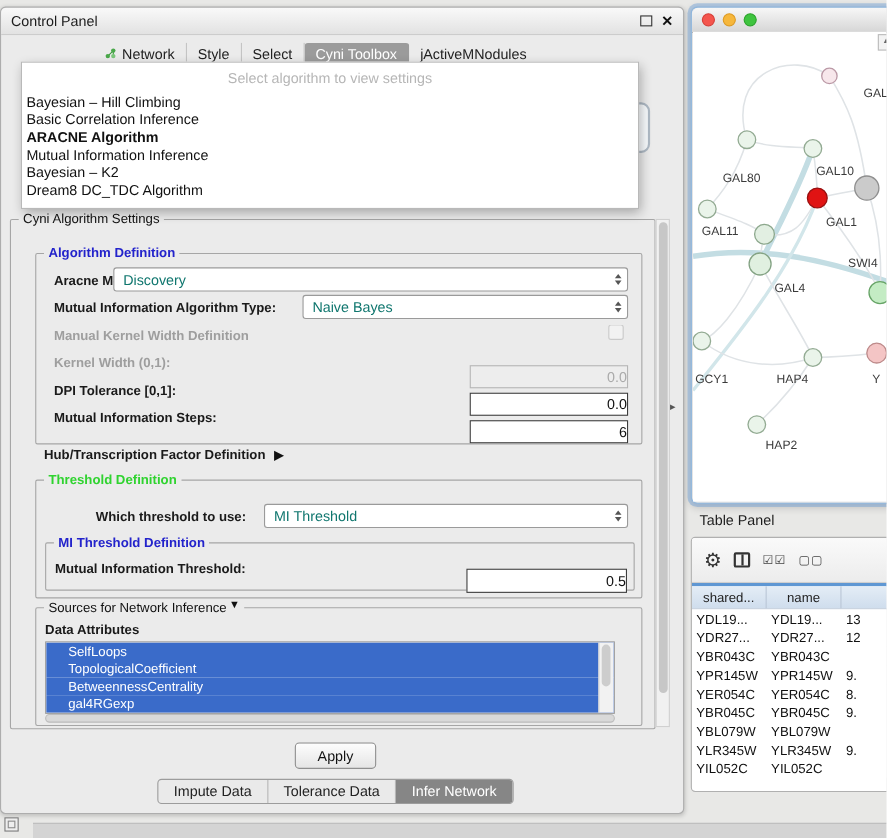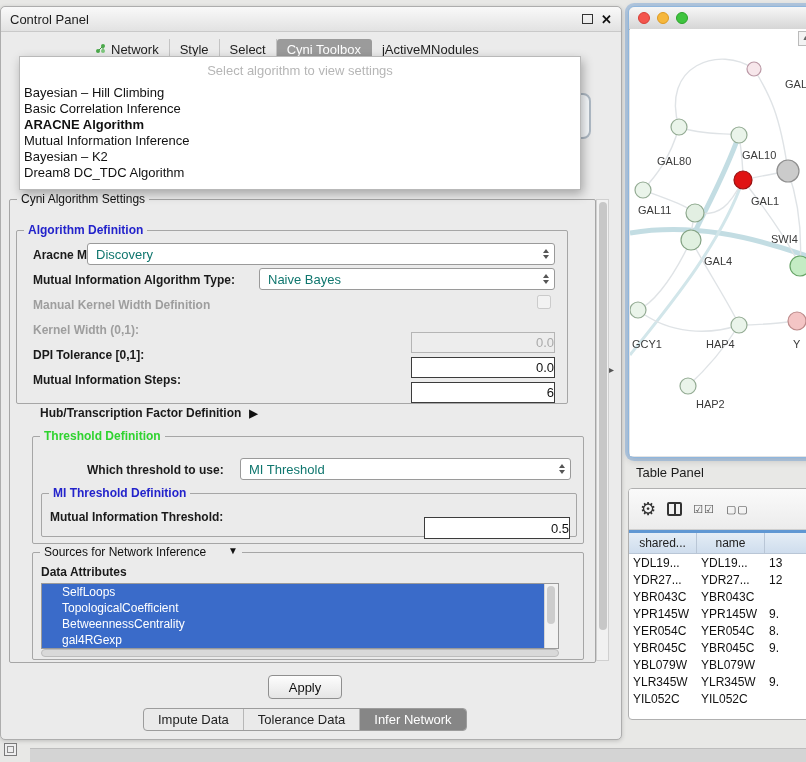--- a/index.html
+++ b/index.html
@@ -28,42 +28,42 @@
   .algo-item.selected{font-weight:bold;}
 
   
   .groupbox{position:absolute;border:1px solid #a6a6a6;border-radius:2px;}
   .box-title{position:absolute;top:-8px;left:7px;background:#ebebeb;padding:0 4px;font-size:12px;font-weight:bold;color:#111;white-space:nowrap;}
   .box-title.plain{font-weight:normal;}
   .box-title.blue{color:#2323cb;}
   .box-title.green{color:#2fd32f;}
 
   .settings-group{left:8px;top:192px;width:585px;height:462px;}
-  .algo-box{left:6px;top:30px;width:550px;height:172px;}
+  .algo-box{left:22px;top:30px;width:550px;height:172px;}
   .threshold-box{left:22px;top:236px;width:550px;height:106px;}
   .mi-sub-box{left:8px;top:56px;width:534px;height:42px;}
   .sources-box{left:22px;top:352px;width:550px;height:106px;}
 
   .form-label{position:absolute;font-size:12px;font-weight:bold;color:#1a1a1a;white-space:nowrap;}
   .form-label.disabled{color:#9e9e9e;}
 
   .combo{position:absolute;background:#fff;border:1px solid #9a9a9a;border-radius:3px;font-size:13px;color:#0f766e;display:flex;align-items:center;padding:0 22px 0 8px;box-sizing:border-box;height:22px;}
   .arrows{position:absolute;right:5px;top:50%;transform:translateY(-50%);display:flex;flex-direction:column;gap:2px;}
   .arr-up{width:0;height:0;border-left:3.5px solid transparent;border-right:3.5px solid transparent;border-bottom:4px solid #555;}
   .arr-down{width:0;height:0;border-left:3.5px solid transparent;border-right:3.5px solid transparent;border-top:4px solid #555;}
 
   .txt-field{position:absolute;background:#fff;border:1px solid #3c3c3c;font-size:13px;text-align:right;padding:2px 0;box-sizing:border-box;color:#111;font-family:"Liberation Sans",sans-serif;margin-top:13px;}
   .txt-field.disabled{background:#ededed;border-color:#b5b5b5;color:#aaa;}
 
   .cb{position:absolute;width:14px;height:14px;margin:0;}
 
   .hub-row{position:absolute;left:30px;top:206px;font-size:12px;font-weight:bold;color:#1a1a1a;display:flex;align-items:center;gap:8px;}
   .expand-arrow{font-size:11px;color:#111;}
 
-  .src-title-row{display:flex;gap:22px;align-items:flex-start;}
+  .src-title-row{display:flex;gap:2px;align-items:flex-start;}
   .collapse-arrow{font-size:10px;color:#111;}
 
   .attr-list{position:absolute;left:8px;top:30px;width:518px;height:66px;background:#fff;border:1px solid #9a9a9a;box-sizing:border-box;overflow:hidden;}
   .attr-item{height:16px;line-height:16px;font-size:12px;padding-left:20px;color:#111;width:501px;}
   .attr-item.selected{background:#3a6bc9;color:#fff;}
   .attr-scroll{position:absolute;right:0;top:0;bottom:0;width:13px;background:#f2f2f2;border-left:1px solid #d4d4d4;}
   .attr-thumb{margin:2px;width:8px;height:38px;background:#cdcdcd;border-radius:4px;}
   .h-scroll{position:absolute;left:8px;top:96px;width:518px;height:8px;background:#d9d9d9;border:1px solid #bcbcbc;border-radius:4px;box-sizing:border-box;}
 
   .main-scrollbar{position:absolute;left:595px;top:192px;width:13px;height:462px;background:#f1f1f1;border:1px solid #d0d0d0;box-sizing:border-box;}

